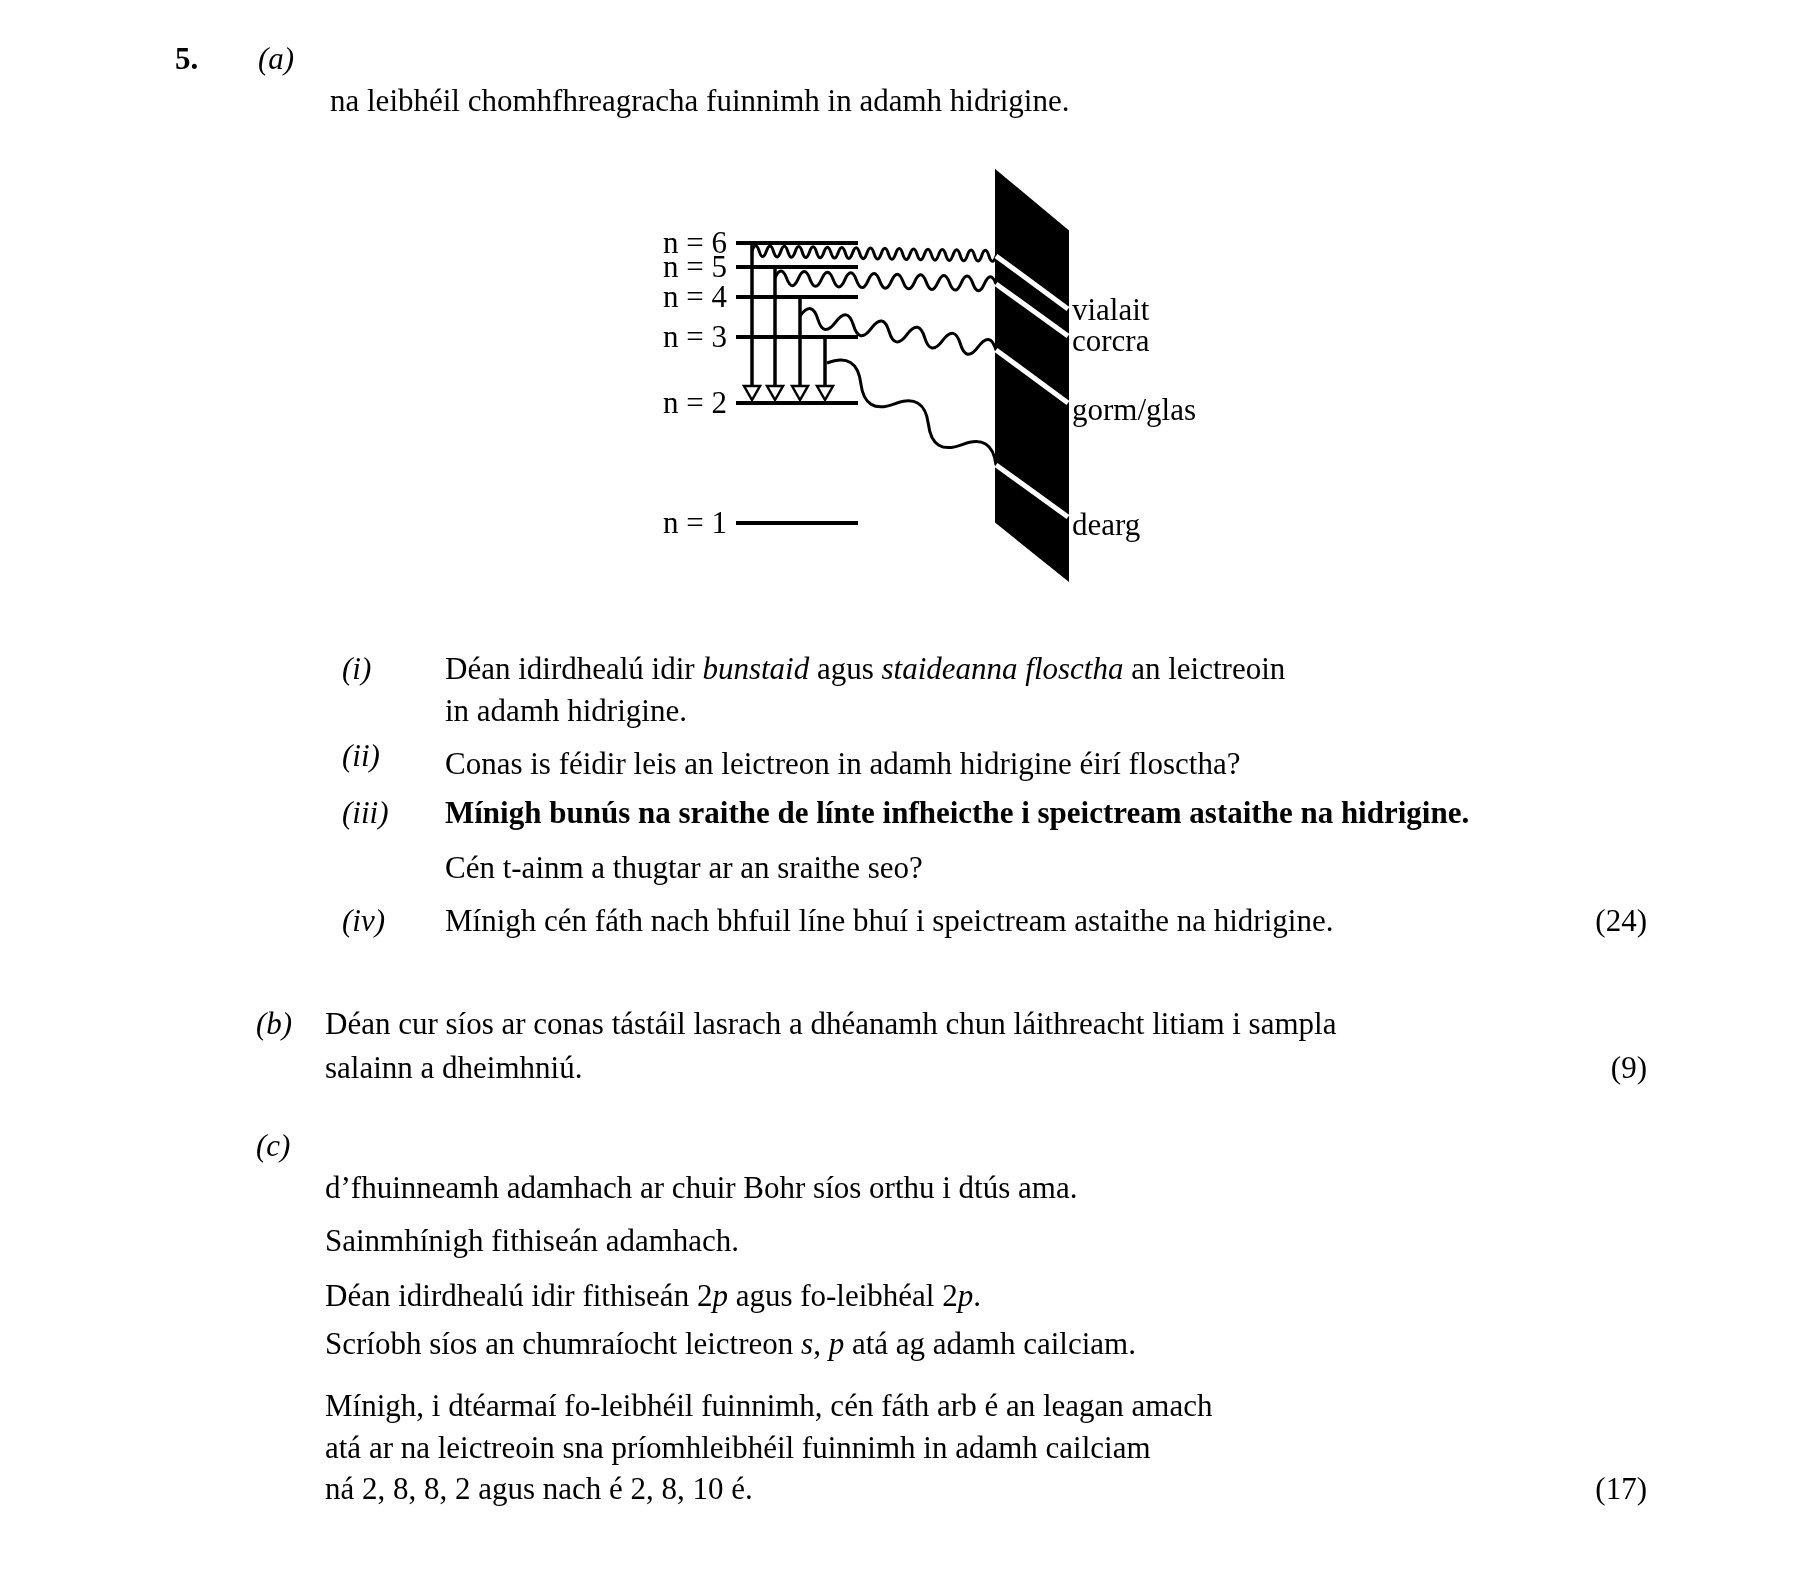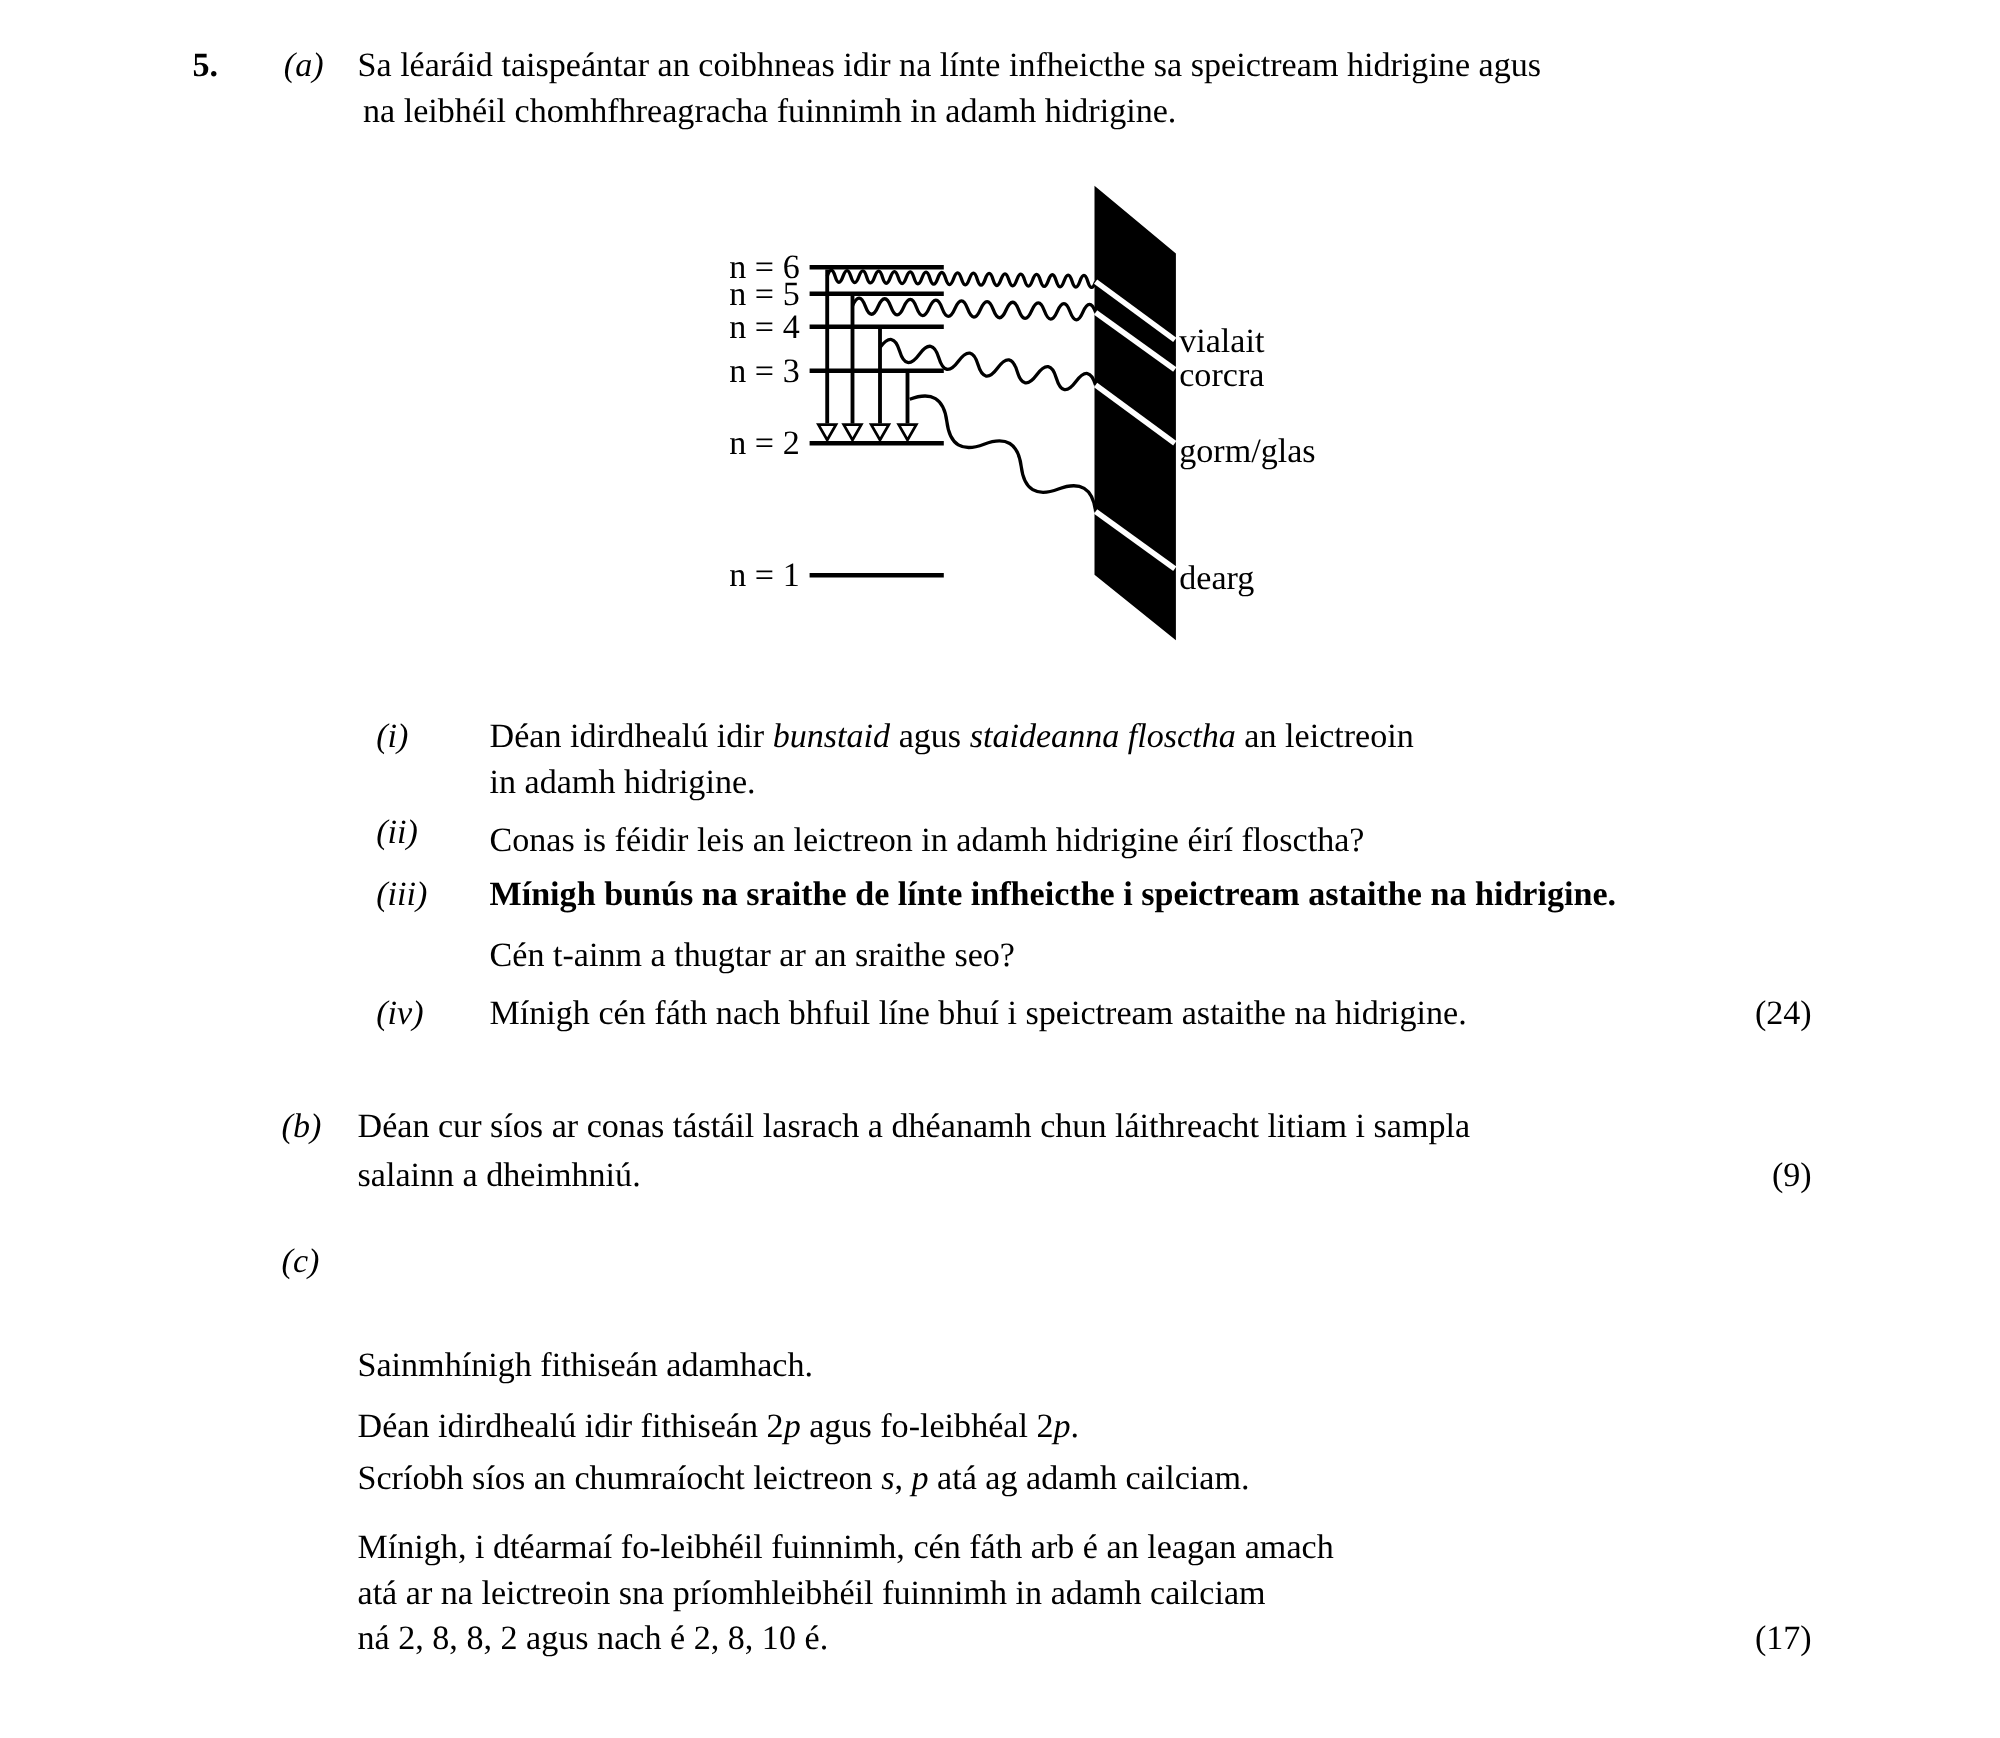--- a/index.html
+++ b/index.html
@@ -57,21 +57,20 @@
     <line x1="996" y1="465" x2="1068" y2="517" stroke="#fff" stroke-width="5"></line>
 
     <text x="1072" y="320">vialait</text>
     <text x="1072" y="351">corcra</text>
     <text x="1072" y="420">gorm/glas</text>
     <text x="1072" y="535">dearg</text>
   </svg>
 
   <div class="line b" style="left:175px;top:43px;">5.</div>
   <div class="line it" style="left:258px;top:43px;">(a)</div>
-  <div class="line" style="left:325px;top:43px;">Sa léaráid taispeántar an coibhneas idir na línte infheicthe sa speictream hidrigine agus</div>
   <div class="line" style="left:330px;top:85px;">na leibhéil chomhfhreagracha fuinnimh in adamh hidrigine.</div>
 
   <div class="line it" style="left:342px;top:653px;">(i)</div>
   <div class="line" style="left:445px;top:653px;"><span>Déan idirdhealú idir </span><span class="it">bunstaid</span><span> agus </span><span class="it">staideanna flosctha</span><span> an leictreoin</span></div>
   <div class="line" style="left:445px;top:695px;">in adamh hidrigine.</div>
 
   <div class="line it" style="left:342px;top:740px;">(ii)</div>
   <div class="line" style="left:445px;top:748px;">Conas is féidir leis an leictreon in adamh hidrigine éirí flosctha?</div>
 
   <div class="line it" style="left:342px;top:797px;">(iii)</div>
@@ -81,20 +80,21 @@
   <div class="line it" style="left:342px;top:905px;">(iv)</div>
   <div class="line" style="left:445px;top:905px;">Mínigh cén fáth nach bhfuil líne bhuí i speictream astaithe na hidrigine.</div>
   <div class="marks" style="top:905px;">(24)</div>
 
   <div class="line it" style="left:256px;top:1008px;">(b)</div>
   <div class="line" style="left:325px;top:1008px;">Déan cur síos ar conas tástáil lasrach a dhéanamh chun láithreacht litiam i sampla</div>
   <div class="line" style="left:325px;top:1052px;">salainn a dheimhniú.</div>
   <div class="marks" style="top:1052px;">(9)</div>
 
   <div class="line it" style="left:256px;top:1130px;">(c)</div>
+  <div class="line" style="left:325px;top:1172px;">d’fhuinneamh adamhach ar chuir Bohr síos orthu i dtús ama.</div>
   <div class="line" style="left:325px;top:1225px;">Sainmhínigh fithiseán adamhach.</div>
   <div class="line" style="left:325px;top:1280px;"><span>Déan idirdhealú idir fithiseán 2</span><span class="it">p</span><span> agus fo-leibhéal 2</span><span class="it">p</span><span>.</span></div>
   <div class="line" style="left:325px;top:1328px;"><span>Scríobh síos an chumraíocht leictreon </span><span class="it">s</span><span>, </span><span class="it">p</span><span> atá ag adamh cailciam.</span></div>
   <div class="line" style="left:325px;top:1390px;">Mínigh, i dtéarmaí fo-leibhéil fuinnimh, cén fáth arb é an leagan amach</div>
   <div class="line" style="left:325px;top:1432px;">atá ar na leictreoin sna príomhleibhéil fuinnimh in adamh cailciam</div>
   <div class="line" style="left:325px;top:1473px;">ná 2, 8, 8, 2 agus nach é 2, 8, 10 é.</div>
   <div class="marks" style="top:1473px;">(17)</div>
 
 </div>
 

